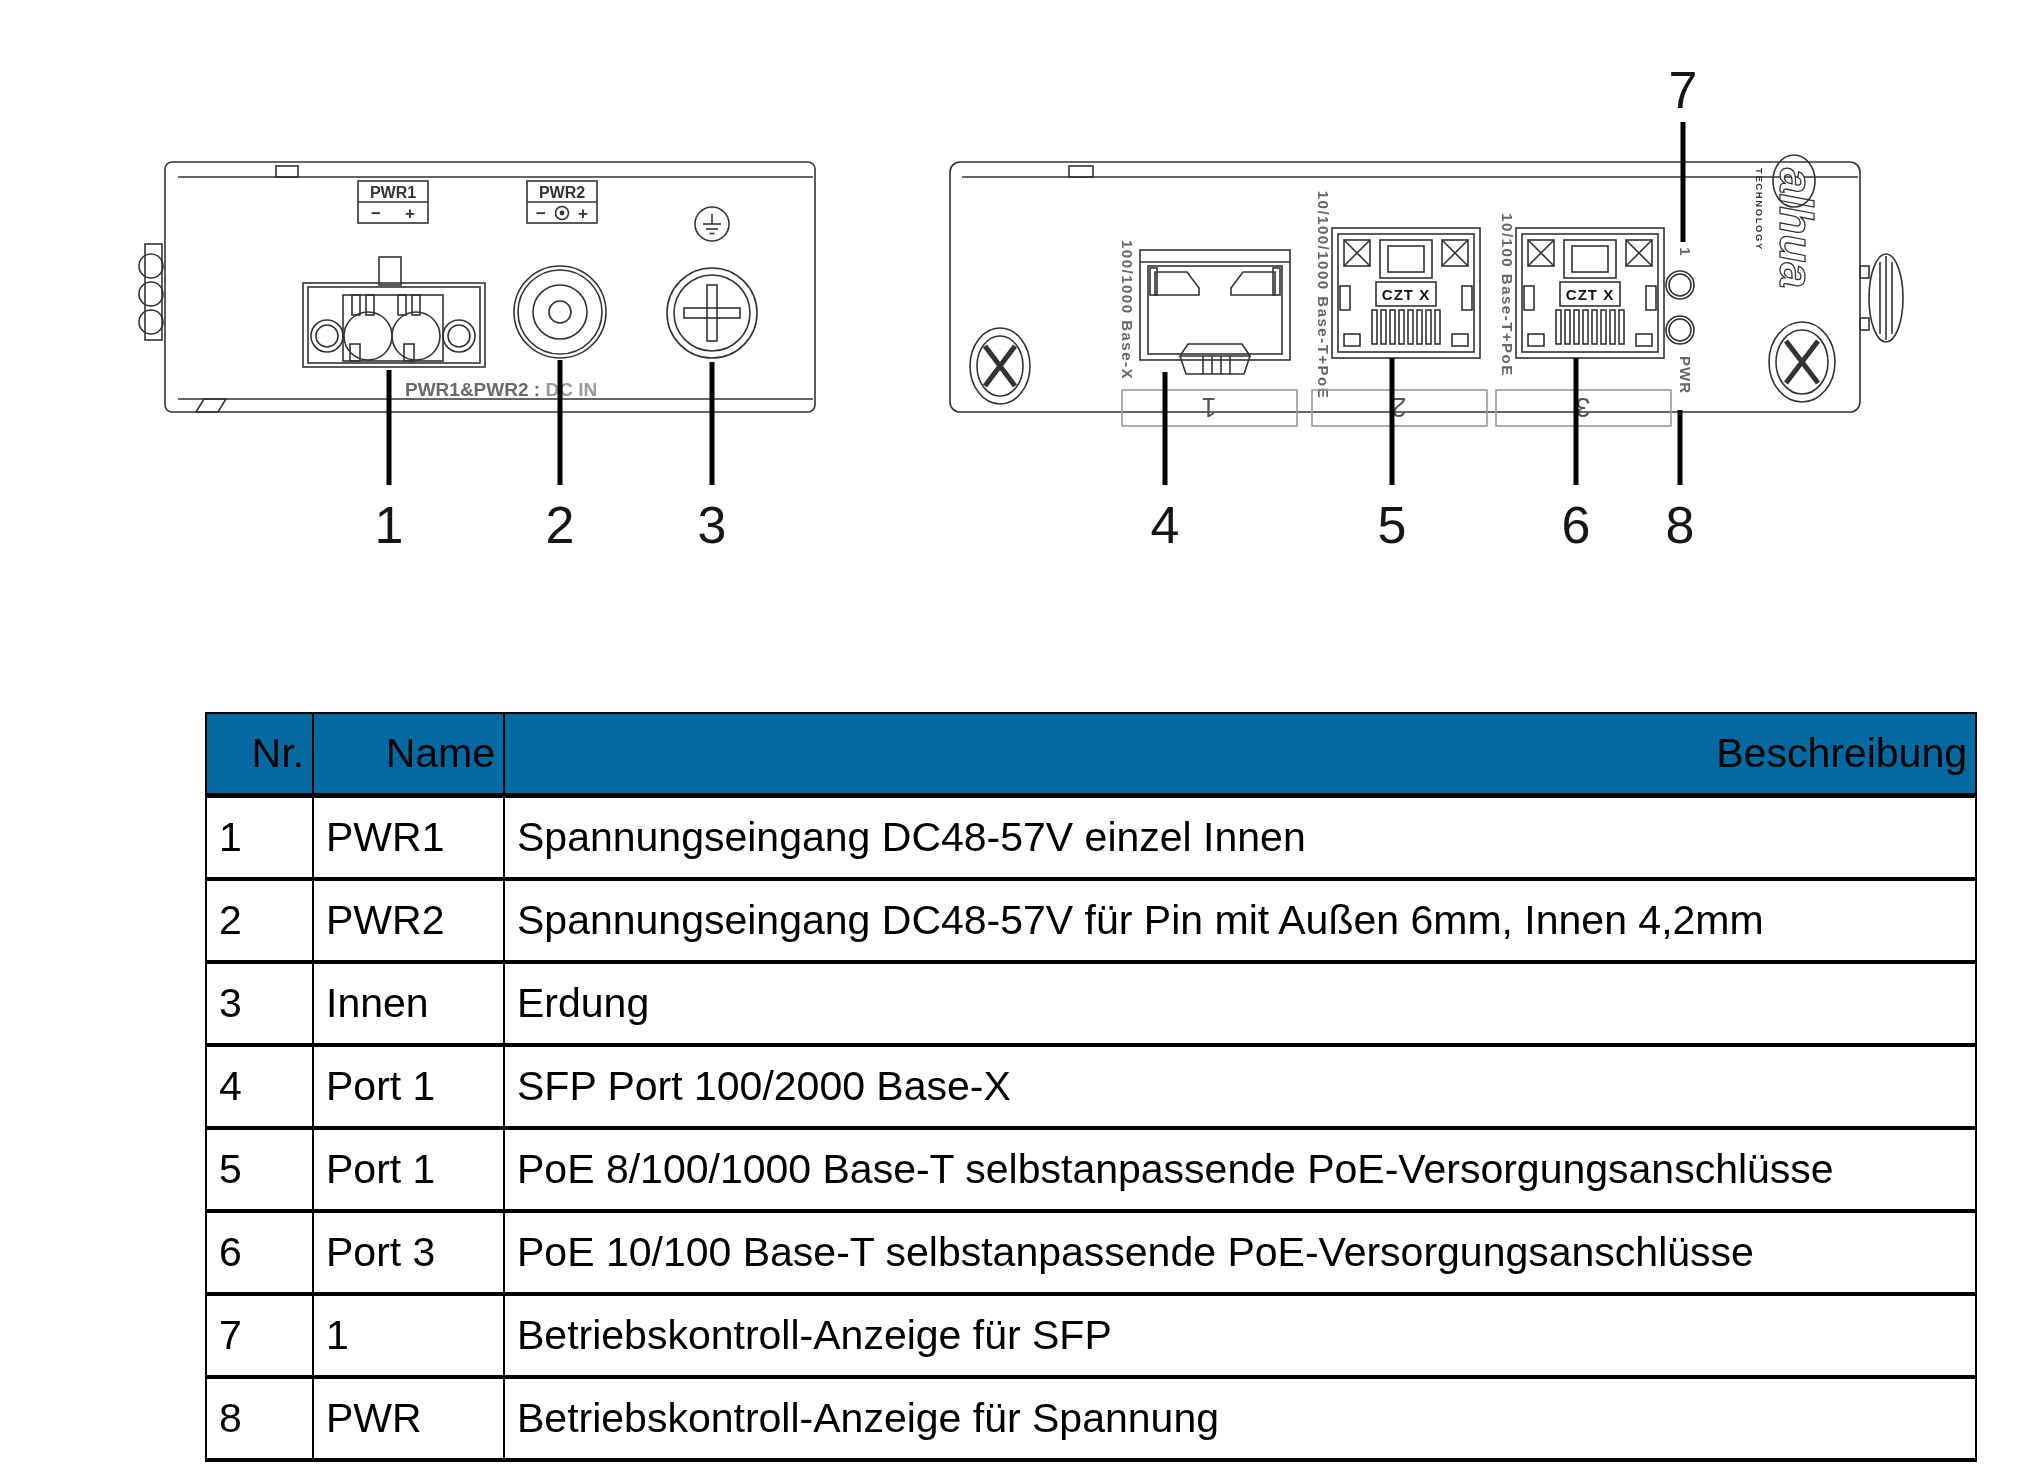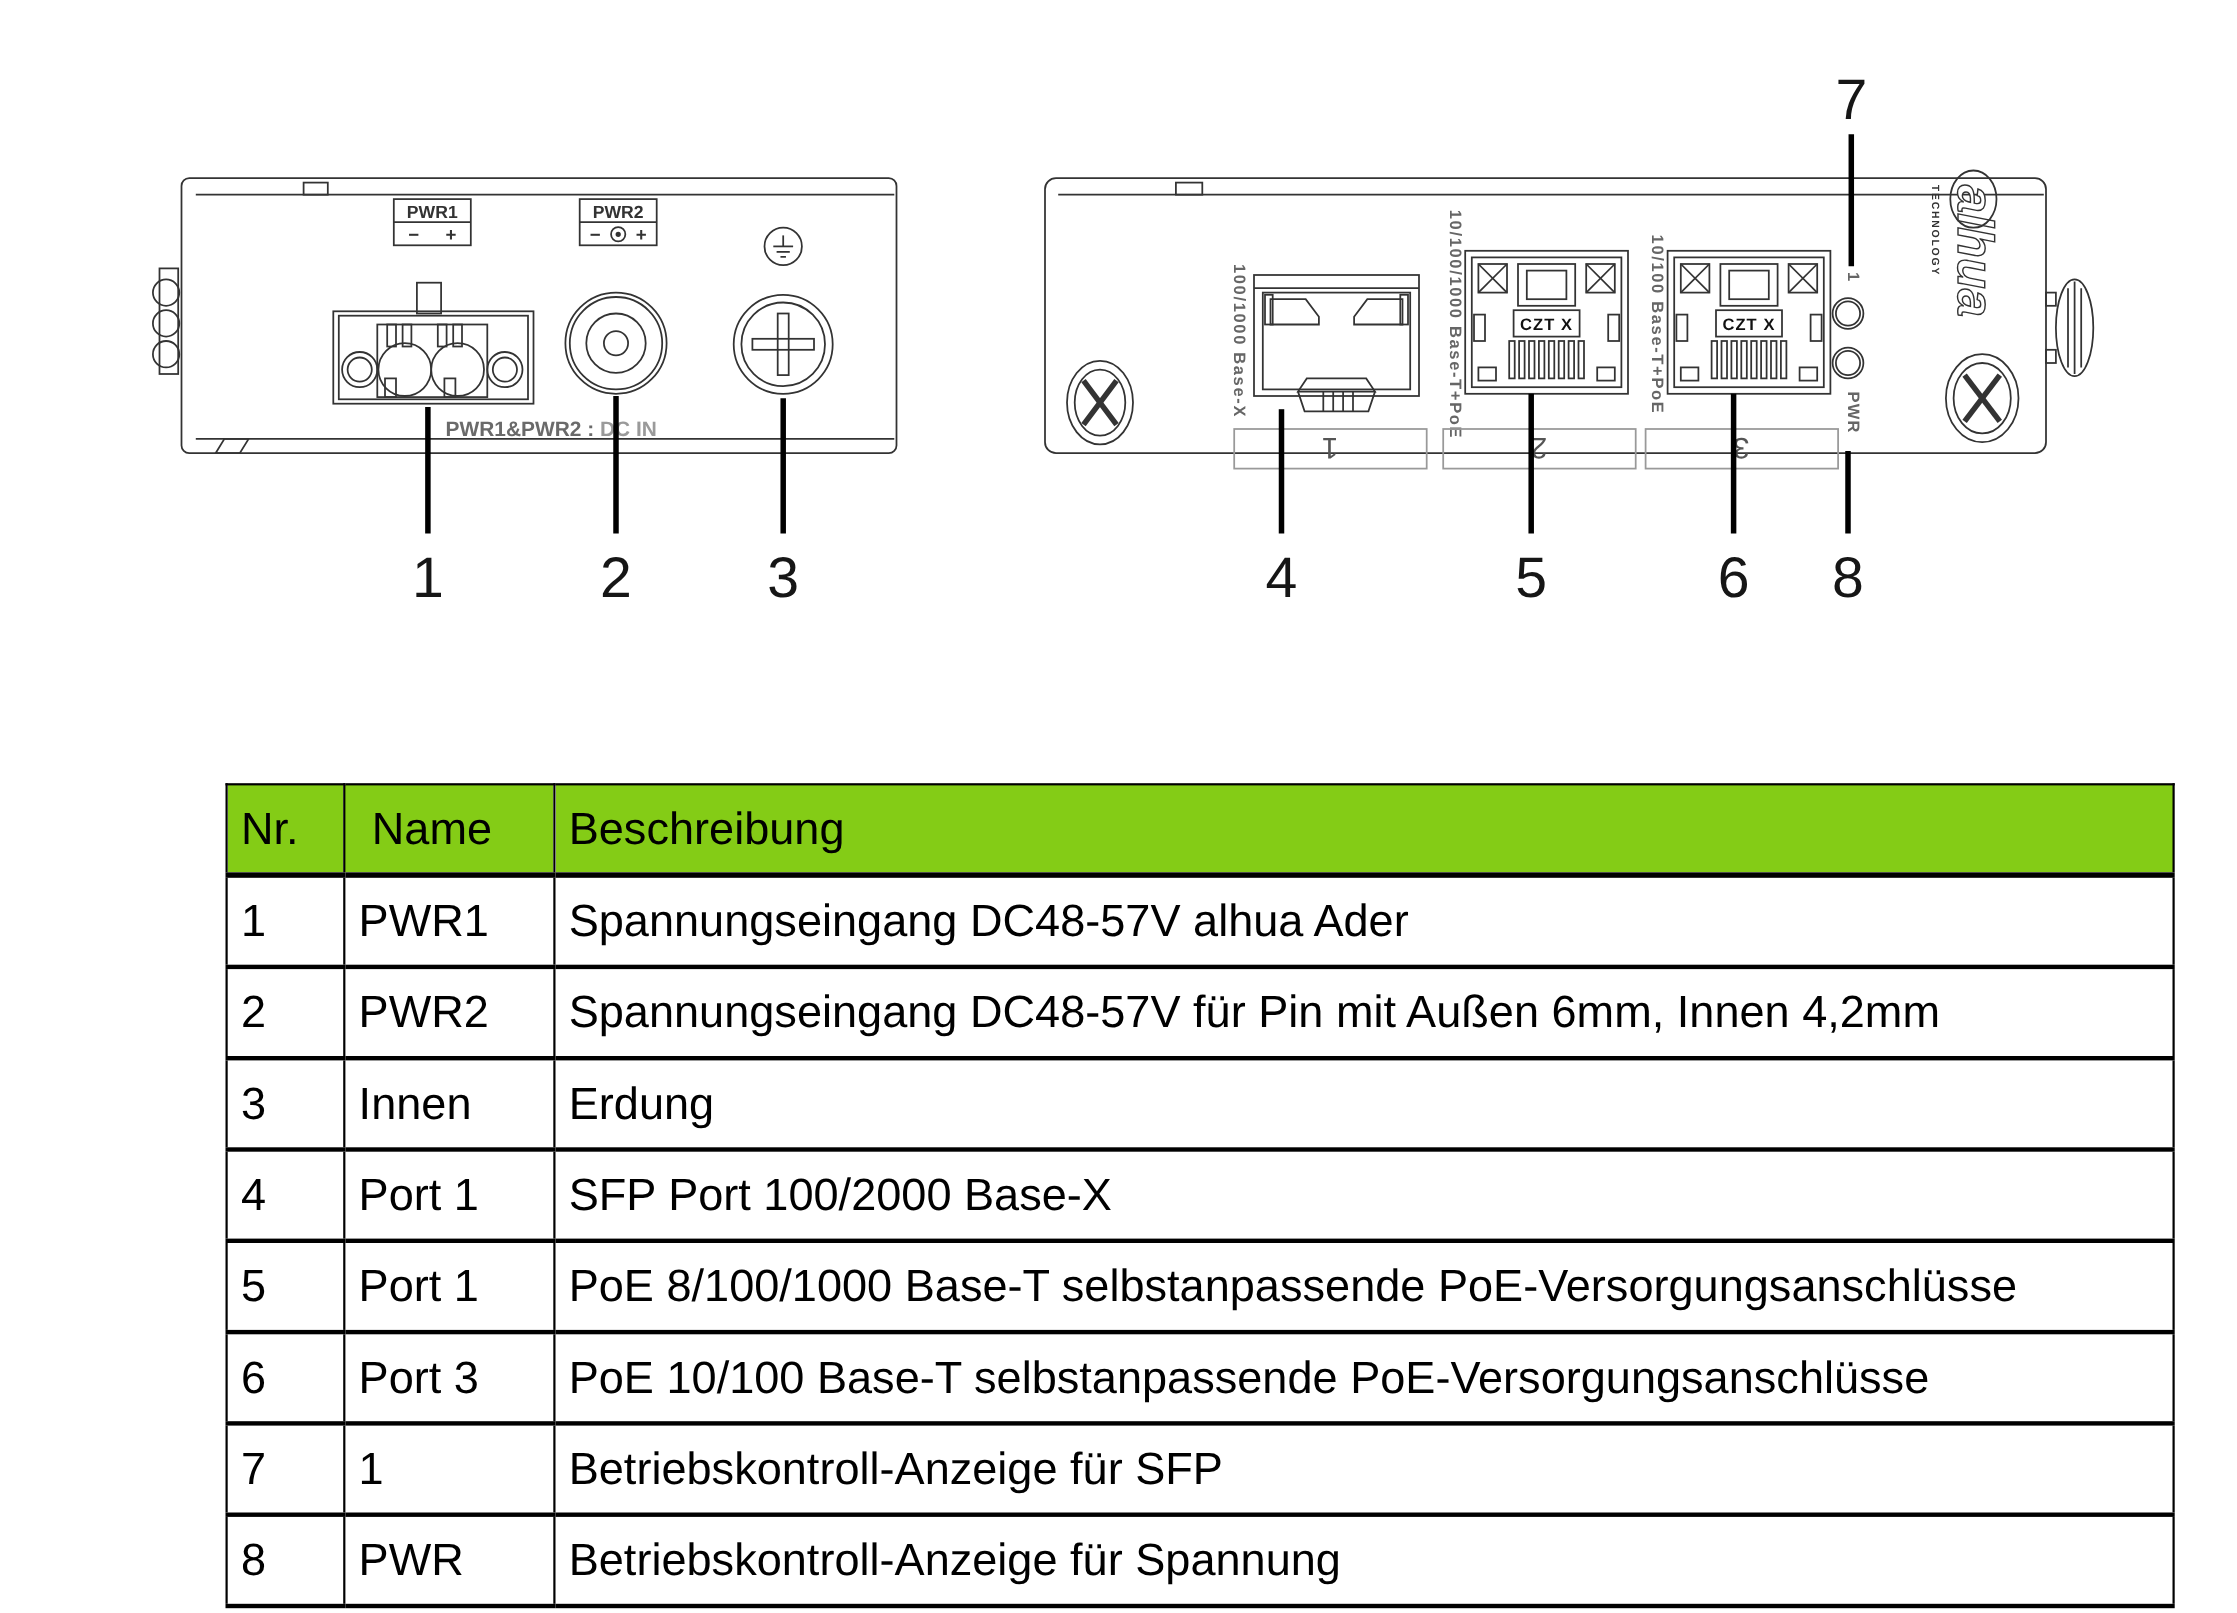--- a/index.html
+++ b/index.html
@@ -25,21 +25,21 @@
     position:absolute;left:205px;top:712px;width:1772px;
     border-collapse:collapse;table-layout:fixed;
   }
   #legend-table th,#legend-table td{
     height:79px;padding:0 8px 0 12px;
     font-size:41px;font-weight:400;text-align:left;vertical-align:middle;
     border-left:2px solid #000;border-right:2px solid #000;
     border-top:4px solid #000;border-bottom:4px solid #000;
     white-space:nowrap;overflow:hidden;
   }
-  #legend-table th{background:#84cc16;border-top:2px solid #000;border-bottom:5px solid #000;}
+  #legend-table th{background:#0369a1;border-top:2px solid #000;border-bottom:5px solid #000;text-align:right;}
   #legend-table .col-nr{width:85px;}
   #legend-table .col-name{width:157px;padding-left:24px;}
 </style>
 </head>
 <body>
 
 <svg id="diagram-svg" width="2034" height="600" viewBox="0 0 2034 600">
 
   <g stroke="#333" stroke-width="1.6" fill="none">
 
@@ -273,21 +273,21 @@
     <tr>
       <th class="col-nr">Nr.</th>
       <th class="col-name">Name</th>
       <th>Beschreibung</th>
     </tr>
   </thead>
   <tbody>
     <tr>
       <td>1</td>
       <td>PWR1</td>
-      <td>Spannungseingang DC48-57V alhua Ader</td>
+      <td>Spannungseingang DC48-57V einzel Innen</td>
     </tr>
     <tr>
       <td>2</td>
       <td>PWR2</td>
       <td>Spannungseingang DC48-57V für Pin mit Außen 6mm, Innen 4,2mm</td>
     </tr>
     <tr>
       <td>3</td>
       <td>Innen</td>
       <td>Erdung</td>

